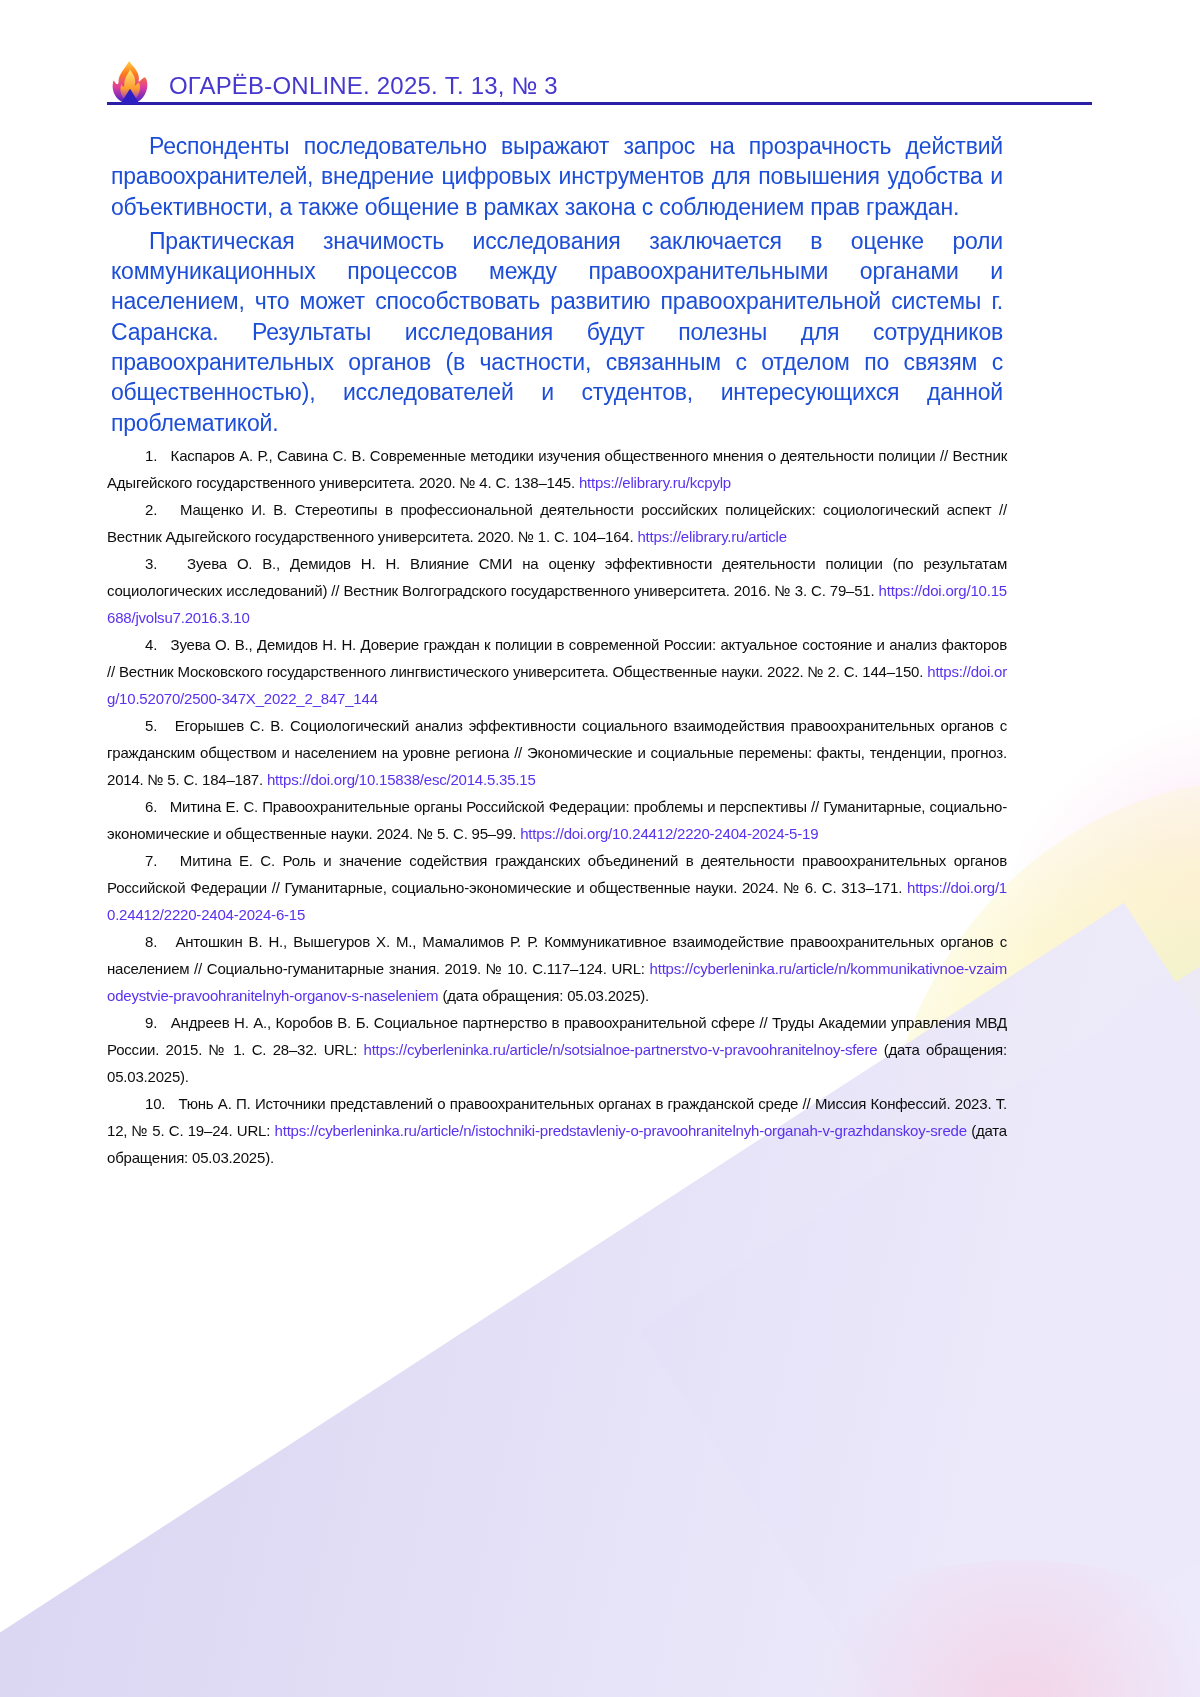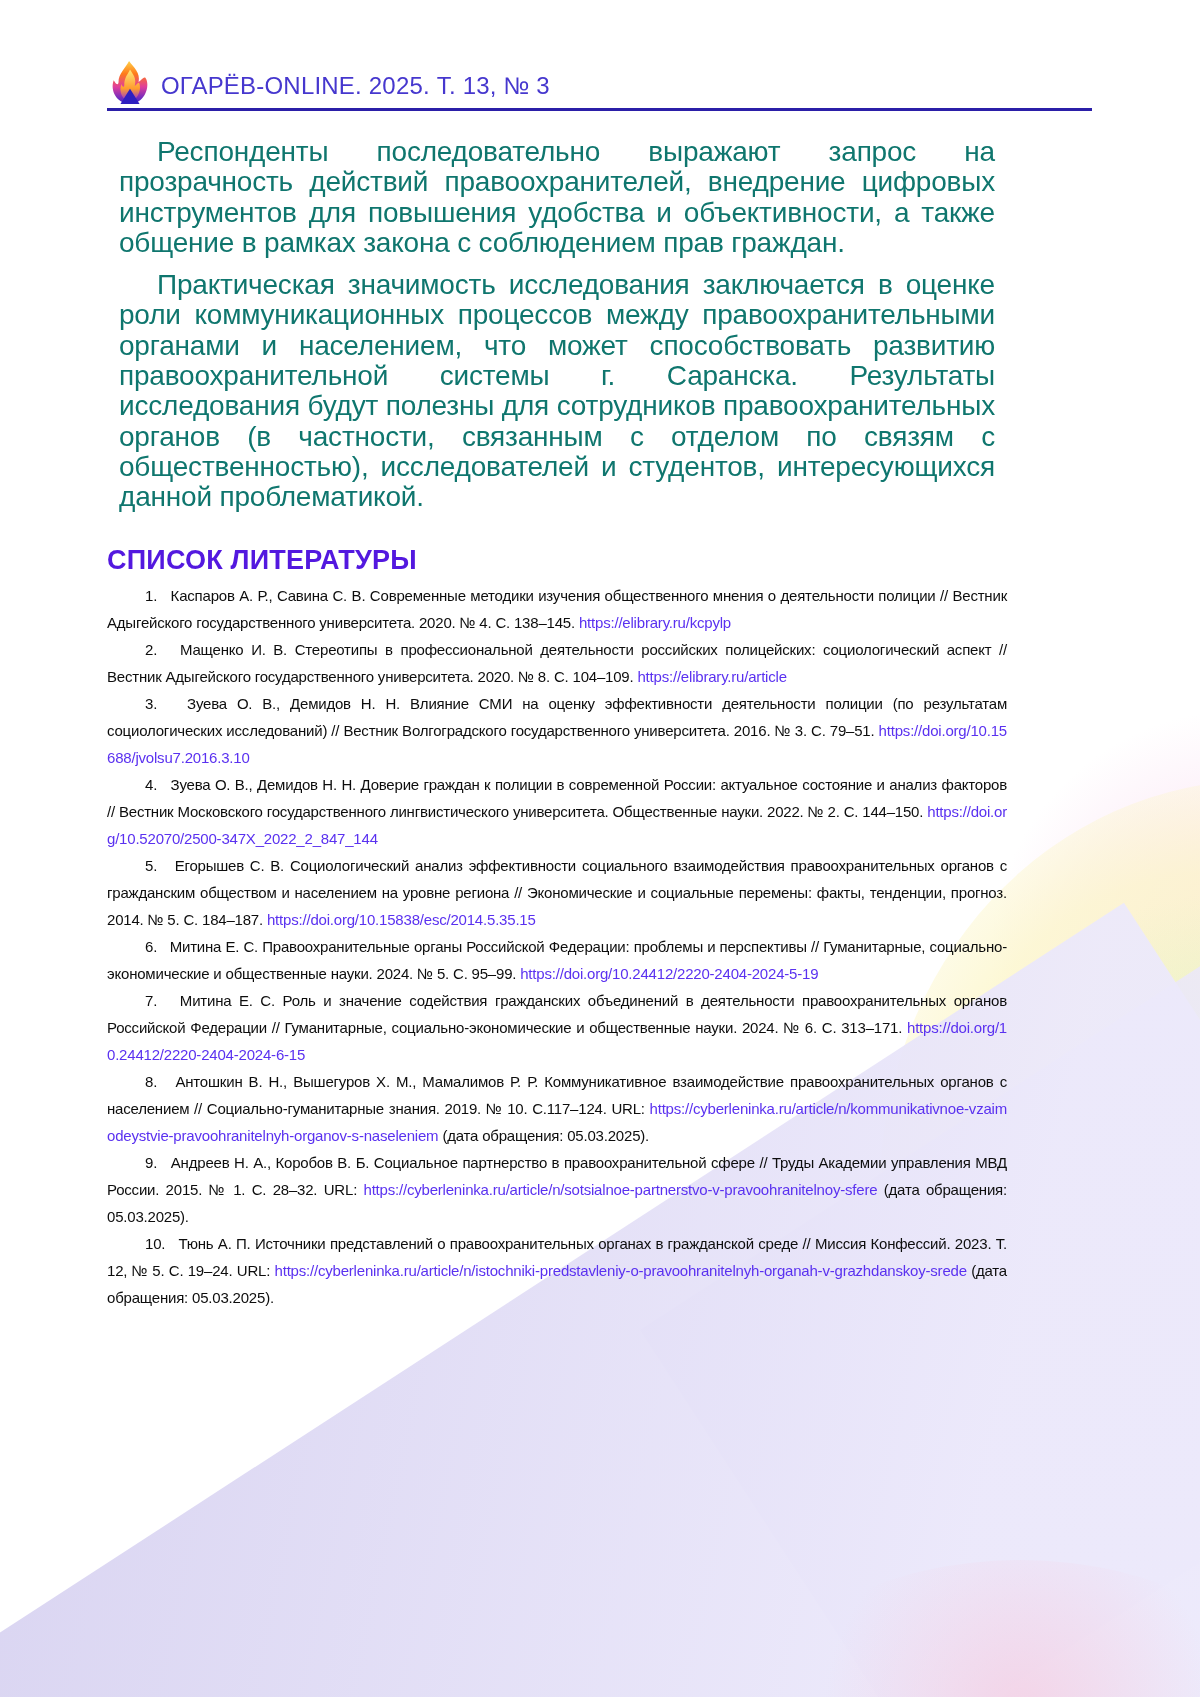--- a/index.html
+++ b/index.html
@@ -34,29 +34,29 @@
   }
   .band-soft{
     position:absolute;left:640px;top:1330px;width:900px;height:500px;
     background:linear-gradient(120deg, rgba(224,219,247,.85) 0%, rgba(238,235,252,.85) 70%);
     transform:rotate(-33deg);transform-origin:0 0;
   }
 
   
   .page{position:relative;z-index:1;padding:60px 0 0 107px;width:900px;}
 
-  .header{display:flex;align-items:flex-end;gap:8px;width:985px;
-    border-bottom:3px solid #2B1FA8;padding-bottom:6px;}
+  .header{display:flex;align-items:flex-end;gap:16px;width:985px;
+    border-bottom:3px solid #2B1FA8;}
   .logo{width:46px;height:46px;flex:0 0 auto;margin-bottom:-4px;}
   .journal-title{font-size:24px;color:#4637CE;letter-spacing:.2px;padding-bottom:2px;}
 
   .body-text{margin-top:26px;}
   .body-par{
-    margin:12px;font-size:28px;line-height:30.3px;text-align:justify;
-    text-indent:38px;letter-spacing:-0.2px;color:#0f766e;
+    margin:4px;font-size:23px;line-height:30.3px;text-align:justify;
+    text-indent:38px;letter-spacing:-0.2px;color:#1d4ed8;
   }
 
   .section-heading{
     margin:32px 0 6px 0;font-size:27px;font-weight:bold;color:#5318DF;letter-spacing:.2px;
   }
   .ref{
     margin:0;font-size:15px;line-height:27px;text-align:justify;
     text-indent:38px;letter-spacing:-0.2px;color:#0d0d0d;
   }
   .ref .num{white-space:pre;}
@@ -98,24 +98,23 @@
       <path fill="#2E1FC0" d="M14 46 L24 30 L34 46 Z"></path>
     </svg>
     <div class="journal-title">ОГАРЁВ-ONLINE. 2025. Т. 13, № 3</div>
   </div>
 
   <div class="body-text" id="paragraphs-container">
       <p class="body-par">Респонденты последовательно выражают запрос на прозрачность действий правоохранителей, внедрение цифровых инструментов для повышения удобства и объективности, а также общение в рамках закона с соблюдением прав граждан.</p>
       <p class="body-par">Практическая значимость исследования заключается в оценке роли коммуникационных процессов между правоохранительными органами и населением, что может способствовать развитию правоохранительной системы г. Саранска. Результаты исследования будут полезны для сотрудников правоохранительных органов (в частности, связанным с отделом по связям с общественностью), исследователей и студентов, интересующихся данной проблематикой.</p>
     </div>
 
-  <h2 class="section-heading">СПИСОК ЛИТЕРАТУРЫ</h2>
   <div id="refs-ru-container">
       <p class="ref"><span class="num">1.&nbsp;&nbsp;&nbsp;</span><span class="plain">Каспаров А. Р., Савина С. В. Современные методики изучения общественного мнения о деятельности полиции // Вестник Адыгейского государственного университета. 2020. № 4. С. 138–145. </span><a class="link" href="#">https://elibrary.ru/kcpylp</a></p>
-      <p class="ref"><span class="num">2.&nbsp;&nbsp;&nbsp;</span><span class="plain">Мащенко И. В. Стереотипы в профессиональной деятельности российских полицейских: социологический аспект // Вестник Адыгейского государственного университета. 2020. № 8. С. 104–109. </span><a class="link" href="#">https://elibrary.ru/article</a></p>
+      <p class="ref"><span class="num">2.&nbsp;&nbsp;&nbsp;</span><span class="plain">Мащенко И. В. Стереотипы в профессиональной деятельности российских полицейских: социологический аспект // Вестник Адыгейского государственного университета. 2020. № 1. С. 104–164. </span><a class="link" href="#">https://elibrary.ru/article</a></p>
       <p class="ref"><span class="num">3.&nbsp;&nbsp;&nbsp;</span><span class="plain">Зуева О. В., Демидов Н. Н. Влияние СМИ на оценку эффективности деятельности полиции (по результатам социологических исследований) // Вестник Волгоградского государственного университета. 2016. № 3. С. 79–51. </span><a class="link" href="#">https://doi.org/10.15688/jvolsu7.2016.3.10</a></p>
       <p class="ref"><span class="num">4.&nbsp;&nbsp;&nbsp;</span><span class="plain">Зуева О. В., Демидов Н. Н. Доверие граждан к полиции в современной России: актуальное состояние и анализ факторов // Вестник Московского государственного лингвистического университета. Общественные науки. 2022. № 2. С. 144–150. </span><a class="link" href="#">https://doi.org/10.52070/2500-347X_2022_2_847_144</a></p>
       <p class="ref"><span class="num">5.&nbsp;&nbsp;&nbsp;</span><span class="plain">Егорышев С. В. Социологический анализ эффективности социального взаимодействия правоохранительных органов с гражданским обществом и населением на уровне региона // Экономические и социальные перемены: факты, тенденции, прогноз. 2014. № 5. С. 184–187. </span><a class="link" href="#">https://doi.org/10.15838/esc/2014.5.35.15</a></p>
       <p class="ref"><span class="num">6.&nbsp;&nbsp;&nbsp;</span><span class="plain">Митина Е. С. Правоохранительные органы Российской Федерации: проблемы и перспективы // Гуманитарные, социально-экономические и общественные науки. 2024. № 5. С. 95–99. </span><a class="link" href="#">https://doi.org/10.24412/2220-2404-2024-5-19</a></p>
       <p class="ref"><span class="num">7.&nbsp;&nbsp;&nbsp;</span><span class="plain">Митина Е. С. Роль и значение содействия гражданских объединений в деятельности правоохранительных органов Российской Федерации // Гуманитарные, социально-экономические и общественные науки. 2024. № 6. С. 313–171. </span><a class="link" href="#">https://doi.org/10.24412/2220-2404-2024-6-15</a></p>
       <p class="ref"><span class="num">8.&nbsp;&nbsp;&nbsp;</span><span class="plain">Антошкин В. Н., Вышегуров Х. М., Мамалимов Р. Р. Коммуникативное взаимодействие правоохранительных органов с населением // Социально-гуманитарные знания. 2019. № 10. С.117–124. URL: </span><a class="link" href="#">https://cyberleninka.ru/article/n/kommunikativnoe-vzaimodeystvie-pravoohranitelnyh-organov-s-naseleniem</a><span class="plain"> (дата обращения: 05.03.2025).</span></p>
       <p class="ref"><span class="num">9.&nbsp;&nbsp;&nbsp;</span><span class="plain">Андреев Н. А., Коробов В. Б. Социальное партнерство в правоохранительной сфере // Труды Академии управления МВД России. 2015. № 1. С. 28–32. URL: </span><a class="link" href="#">https://cyberleninka.ru/article/n/sotsialnoe-partnerstvo-v-pravoohranitelnoy-sfere</a><span class="plain"> (дата обращения: 05.03.2025).</span></p>
       <p class="ref"><span class="num">10.&nbsp;&nbsp;&nbsp;</span><span class="plain">Тюнь А. П. Источники представлений о правоохранительных органах в гражданской среде // Миссия Конфессий. 2023. Т. 12, № 5. С. 19–24. URL: </span><a class="link" href="#">https://cyberleninka.ru/article/n/istochniki-predstavleniy-o-pravoohranitelnyh-organah-v-grazhdanskoy-srede</a><span class="plain"> (дата обращения: 05.03.2025).</span></p>
     </div>
 

